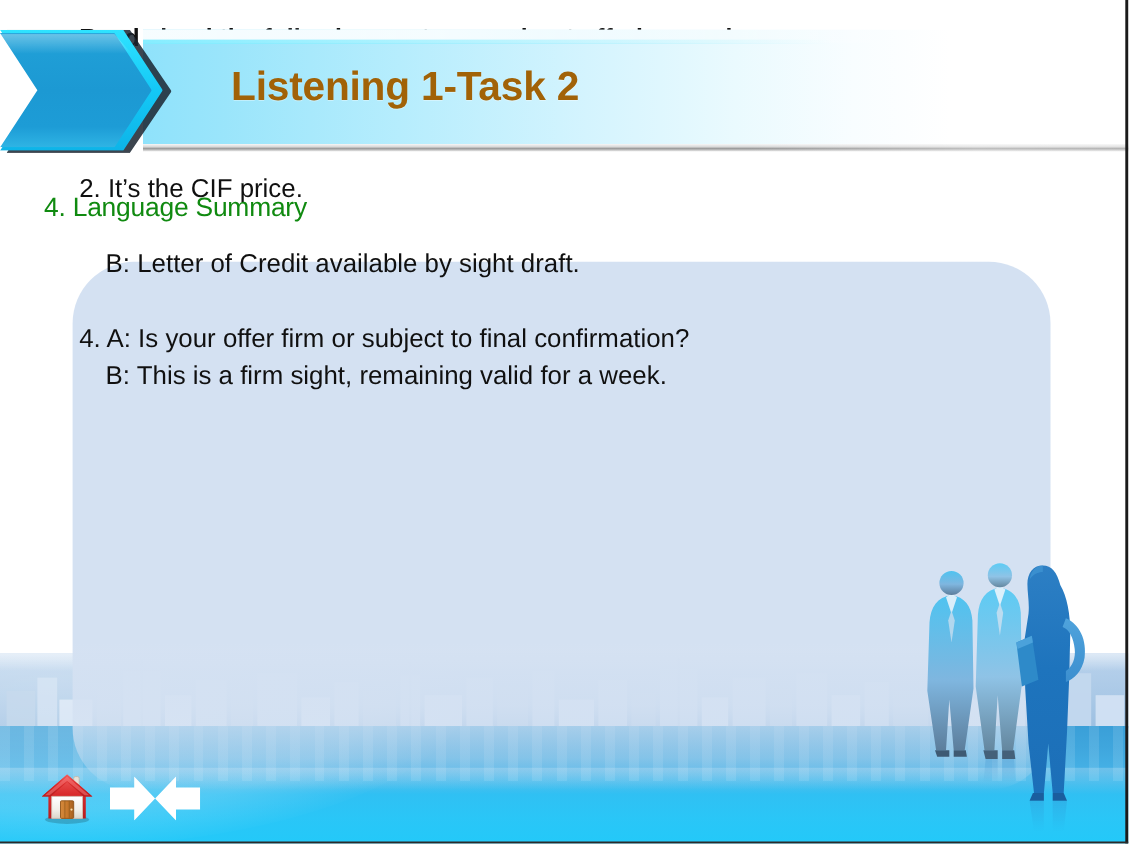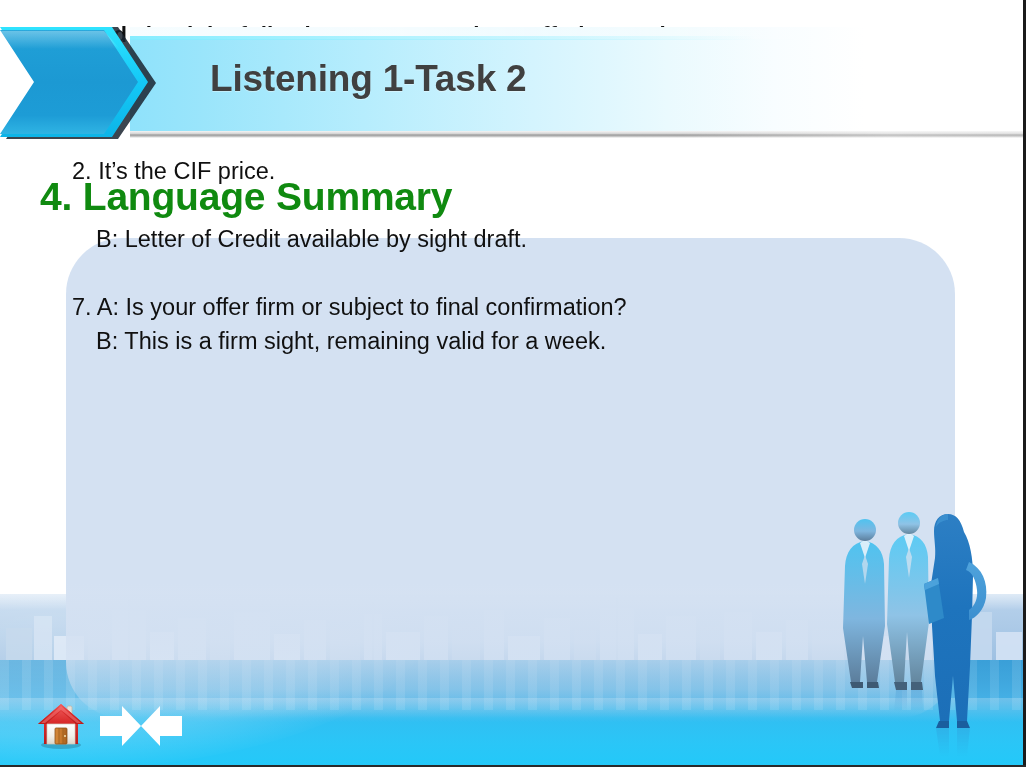--- a/index.html
+++ b/index.html
@@ -138,33 +138,33 @@
     width: 134px; height: 18px;
     background: linear-gradient(to bottom, rgba(255,255,255,0.30), rgba(255,255,255,0));
     clip-path: polygon(0 0, 104px 0, 120px 18px, 0 18px);
   }
 
   .header-title {
     position: absolute;
     left: 210px; top: 58px;
     font-size: 37px;
     font-weight: bold;
-    color: #404040;
+    color: #a16207;
     letter-spacing: -0.2px;
     white-space: nowrap;
     text-shadow: 0 1px 0 rgba(255,255,255,0.35);
     z-index: 25;
   }
 
   
   .section-heading {
     position: absolute;
     left: 40px; top: 175px;
-    font-size: 39px;
-    font-weight: bold;
+    font-size: 24px;
+    font-weight: normal;
     color: #108a10;
     letter-spacing: -0.2px;
     white-space: nowrap;
     z-index: 30;
   }
 
   
   .city-band {
     position: absolute;
     left: 0; top: 594px;
@@ -349,21 +349,21 @@
 
   <div class="panel-text">
     <div class="line bold">Read aloud the following sentences about offering a price.</div>
     <div class="line ind1">1. Here’s the detailed price list for the A-Series products you</div>
     <div class="line ind2">inquired about.</div>
     <div class="spacer"></div>
     <div class="line ind1">2. It’s the CIF price.</div>
     <div class="spacer"></div>
     <div class="line ind3">B: Letter of Credit available by sight draft.</div>
     <div class="spacer"></div>
-    <div class="line ind1">7. A: Is your offer firm or subject to final confirmation?</div>
+    <div class="line ind1">4. A: Is your offer firm or subject to final confirmation?</div>
     <div class="line ind3">B: This is a firm sight, remaining valid for a week.</div>
   </div>
 
   <div class="people">
     <svg width="180" height="261" viewBox="0 0 180 261" xmlns="http://www.w3.org/2000/svg">
       <defs>
         <linearGradient id="manA" x1="0" y1="0" x2="0" y2="1">
           <stop offset="0%" stop-color="#4FC3F0"></stop>
           <stop offset="55%" stop-color="#7FB6DF"></stop>
           <stop offset="100%" stop-color="#5C7E9C"></stop>

